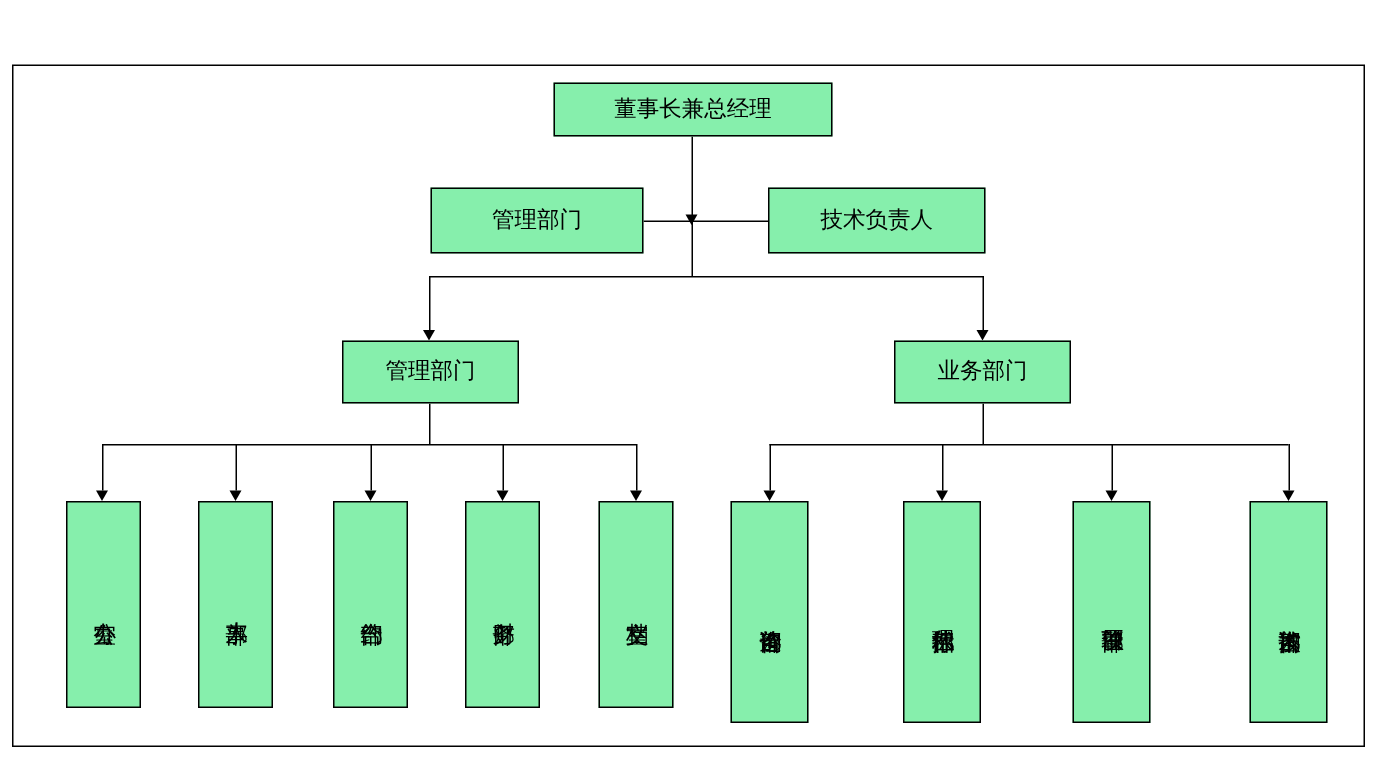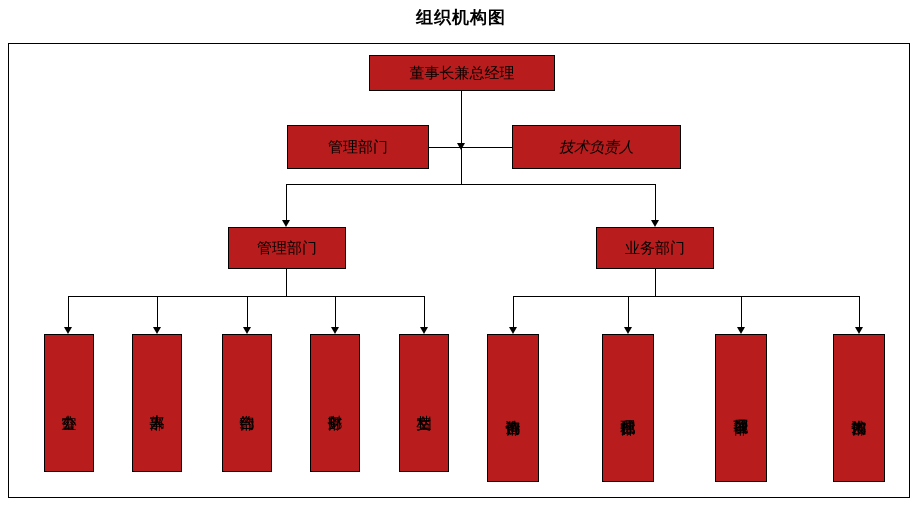--- a/index.html
+++ b/index.html
@@ -33,21 +33,21 @@
     left: 8px;
     top: 43px;
     width: 902px;
     height: 455px;
     border: 1px solid #000000;
     box-sizing: border-box;
   }
   .node {
     position: absolute;
     border: 1px solid #000000;
-    background: #b91c1c;
+    background: #86efac;
     box-sizing: border-box;
     display: flex;
     align-items: center;
     justify-content: center;
     text-align: left;
     font-size: 15px;
     line-height: 1.25;
     z-index: 3;
   }
   .node.vert {
@@ -70,21 +70,20 @@
     border-right: 4px solid transparent;
     border-top: 7px solid #000000;
     z-index: 2;
   }
 </style>
 </head>
 <body>
 
 <div id="page">
 
-  <div id="title">组织机构图</div>
 
   <div id="frame"></div>
 
   <div class="line vline" style="left:461px; top:91px; height:56px;"></div>
   <div class="line hline" style="left:429px; top:147px; width:83px;"></div>
 
   <div class="line vline" style="left:461px; top:147px; height:37px;"></div>
   <div class="arrow" style="left:457px; top:143px;"></div>
   <div class="line hline" style="left:286px; top:184px; width:370px;"></div>
   <div class="line vline" style="left:286px; top:184px; height:36px;"></div>
@@ -113,21 +112,21 @@
   <div class="arrow" style="left:624px; top:327px;"></div>
   <div class="line vline" style="left:741px; top:296px; height:31px;"></div>
   <div class="arrow" style="left:737px; top:327px;"></div>
   <div class="line vline" style="left:859px; top:296px; height:31px;"></div>
   <div class="arrow" style="left:855px; top:327px;"></div>
 
   <div class="node" style="left:369px; top:55px; width:186px; height:36px;">董事长兼总经理</div>
 
   <div class="node" style="left:287px; top:125px; width:142px; height:44px;">管理部门</div>
 
-  <div class="node" style="left:512px; top:125px; width:169px; height:44px;font-style:italic;">技术负责人</div>
+  <div class="node" style="left:512px; top:125px; width:145px; height:44px;">技术负责人</div>
 
   <div class="node" style="left:596px; top:227px; width:118px; height:42px;">业务部门</div>
 
   <div class="node" style="left:228px; top:227px; width:118px; height:42px;">管理部门</div>
 
   <div class="node vert" style="left:44px; top:334px; width:50px; height:138px; writing-mode:vertical-rl;">办公室</div>
 
   <div class="node vert" style="left:132px; top:334px; width:50px; height:138px; writing-mode:vertical-rl;">人事部</div>
 
   <div class="node vert" style="left:222px; top:334px; width:50px; height:138px; writing-mode:vertical-rl;">合约部</div>

